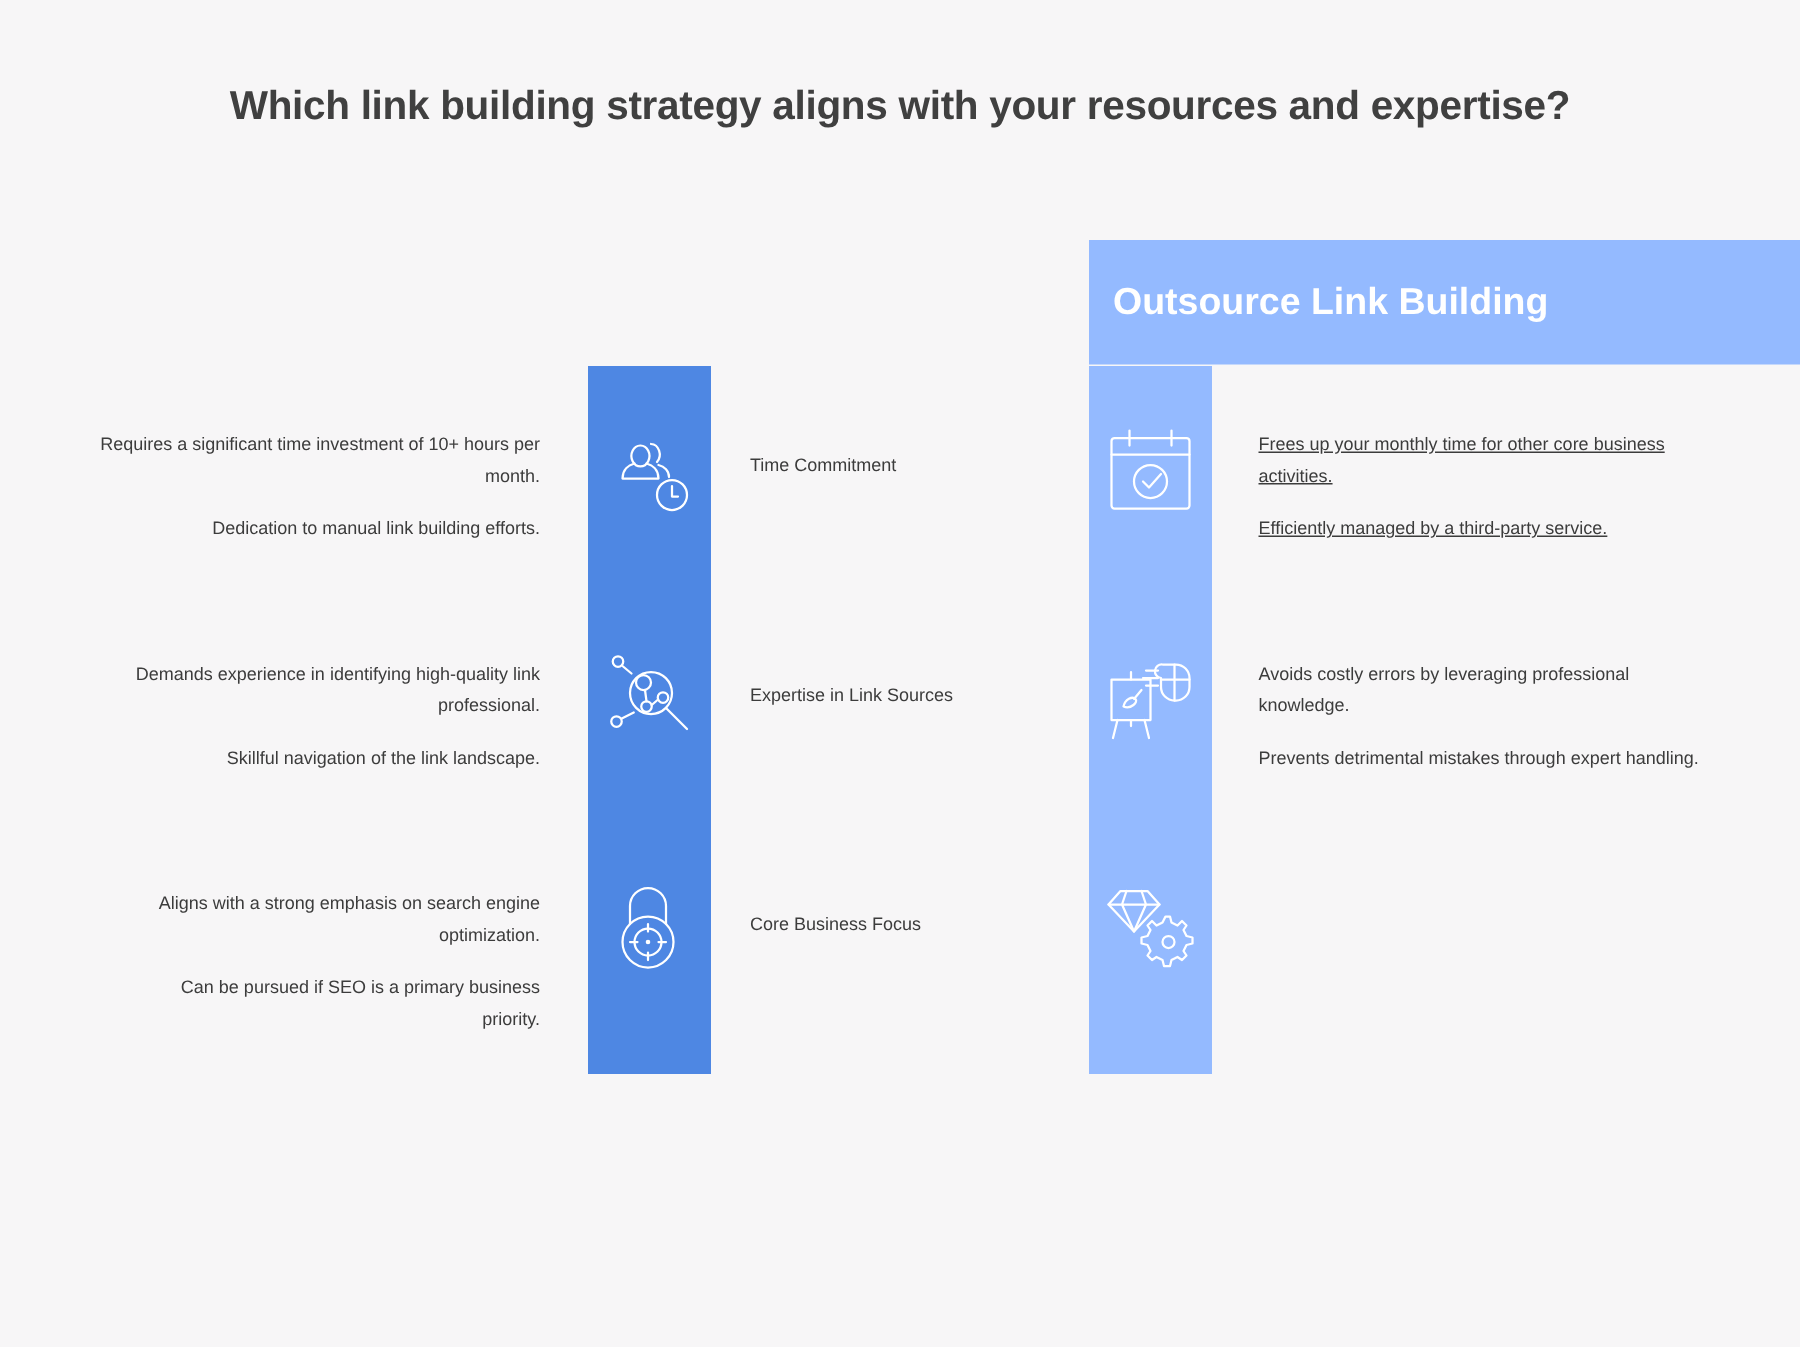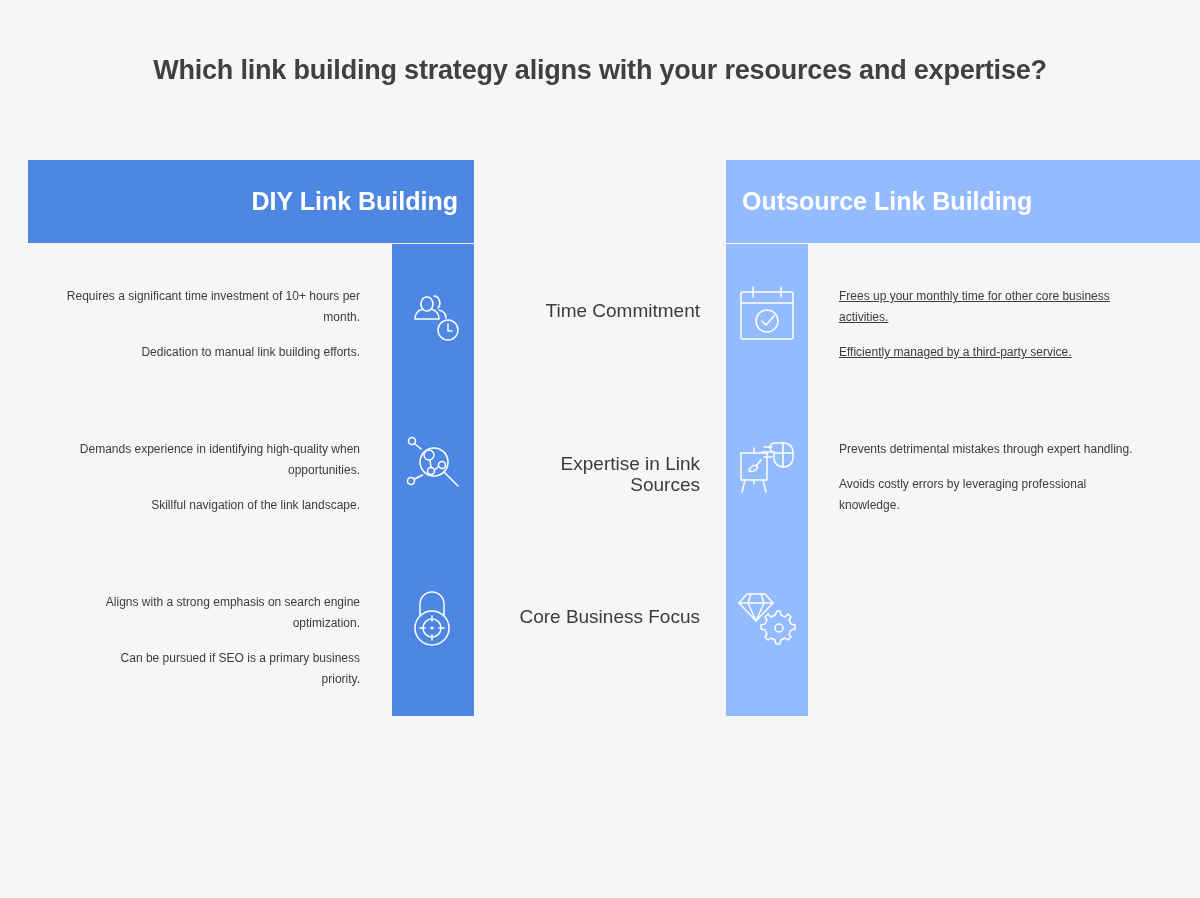--- a/index.html
+++ b/index.html
@@ -27,33 +27,30 @@
     .bar.right { left: 726px; background: #94baff; }
     .icon { position: absolute; width: 60px; height: 60px; }
     .icon svg { width: 60px; height: 60px; }
     .text-block {
       position: absolute; width: 330px; font-size: 12px; line-height: 21px; color: #3c3c3c;
     }
     .text-block p { margin-bottom: 14px; }
     .text-block.left { left: 30px; text-align: right; }
     .text-block.right { left: 839px; text-align: left; }
     .criterion {
-      position: absolute; left: 500px; width: 200px; text-align: right;
-      font-size: 19px; line-height: 21px; color: #3c3c3c;
+      position: absolute; left: 500px; width: 200px; text-align: left;
+      font-size: 12px; line-height: 21px; color: #3c3c3c;
     }
   </style>
 </head>
 <body>
 
 <div class="canvas">
   <div class="title">Which link building strategy aligns with your resources and expertise?</div>
 
-  <div class="header left">
-    <span>DIY Link Building</span>
-  </div>
   <div class="header right">
     <span>Outsource Link Building</span>
   </div>
 
   <div class="bar left"></div>
   <div class="bar right"></div>
 
   <div class="text-block left" style="top:286px;">
     <p style="padding-left:30px;">Requires a significant time investment of 10+ hours per month.</p>
     <p style="padding-left:60px;">Dedication to manual link building efforts.</p>
@@ -75,21 +72,21 @@
       <circle cx="30" cy="38" r="11"></circle>
       <path d="M25 38l4 4 8-9"></path>
     </svg>
   </div>
   <div class="text-block right" style="top:286px;text-decoration:underline;">
     <p style="padding-right:40px;">Frees up your monthly time for other core business activities.</p>
     <p style="padding-right:50px;">Efficiently managed by a third-party service.</p>
   </div>
 
   <div class="text-block left" style="top:439px;">
-    <p style="padding-left:10px;">Demands experience in identifying high-quality when opportunities.</p>
+    <p style="padding-left:10px;">Demands experience in identifying high-quality link professional.</p>
     <p>Skillful navigation of the link landscape.</p>
   </div>
   <div class="icon" style="left:403px; top:435px;">
     <svg viewBox="0 0 60 60" fill="none" stroke="#fff" stroke-width="1.5" stroke-linecap="round" stroke-linejoin="round">
       <circle cx="9" cy="6" r="3.5"></circle>
       <path d="M12 9l6 5"></path>
       <circle cx="31" cy="27" r="14"></circle>
       <path d="M41 37l14 14"></path>
       <circle cx="26" cy="20" r="5"></circle>
       <circle cx="28" cy="36" r="3.5"></circle>
@@ -104,22 +101,22 @@
     <svg viewBox="0 0 60 60" fill="none" stroke="#fff" stroke-width="1.5" stroke-linecap="round" stroke-linejoin="round">
       <rect x="4" y="18" width="26" height="27"></rect>
       <path d="M17 13v5M8 45l-3 12M26 45l3 12M17 45v4"></path>
       <path d="M12 36c1-5 6-7 8-5s-3 7-8 5zM19 31l5-6"></path>
       <path d="M38 8h9a9 9 0 0 1 9 9v6a9 9 0 0 1 -9 9h-1a9 9 0 0 1 -9 -9v-6a1 1 0 0 1 1 -9z"></path>
       <path d="M46 8v24M37 18h19"></path>
       <path d="M27 12h8M25 17h10M27 22h8"></path>
     </svg>
   </div>
   <div class="text-block right" style="top:439px;">
+    <p style="padding-right:50px;">Avoids costly errors by leveraging professional knowledge.</p>
     <p style="padding-right:20px;">Prevents detrimental mistakes through expert handling.</p>
-    <p style="padding-right:50px;">Avoids costly errors by leveraging professional knowledge.</p>
   </div>
 
   <div class="text-block left" style="top:592px;">
     <p style="padding-left:60px;">Aligns with a strong emphasis on search engine optimization.</p>
     <p style="padding-left:50px;">Can be pursued if SEO is a primary business priority.</p>
   </div>
   <div class="icon" style="left:403px; top:590px;">
     <svg viewBox="0 0 60 60" fill="none" stroke="#fff" stroke-width="1.5" stroke-linecap="round" stroke-linejoin="round">
       <path d="M17 26V14a12 12 0 0 1 24 0v12"></path>
       <circle cx="29" cy="38" r="17"></circle>

